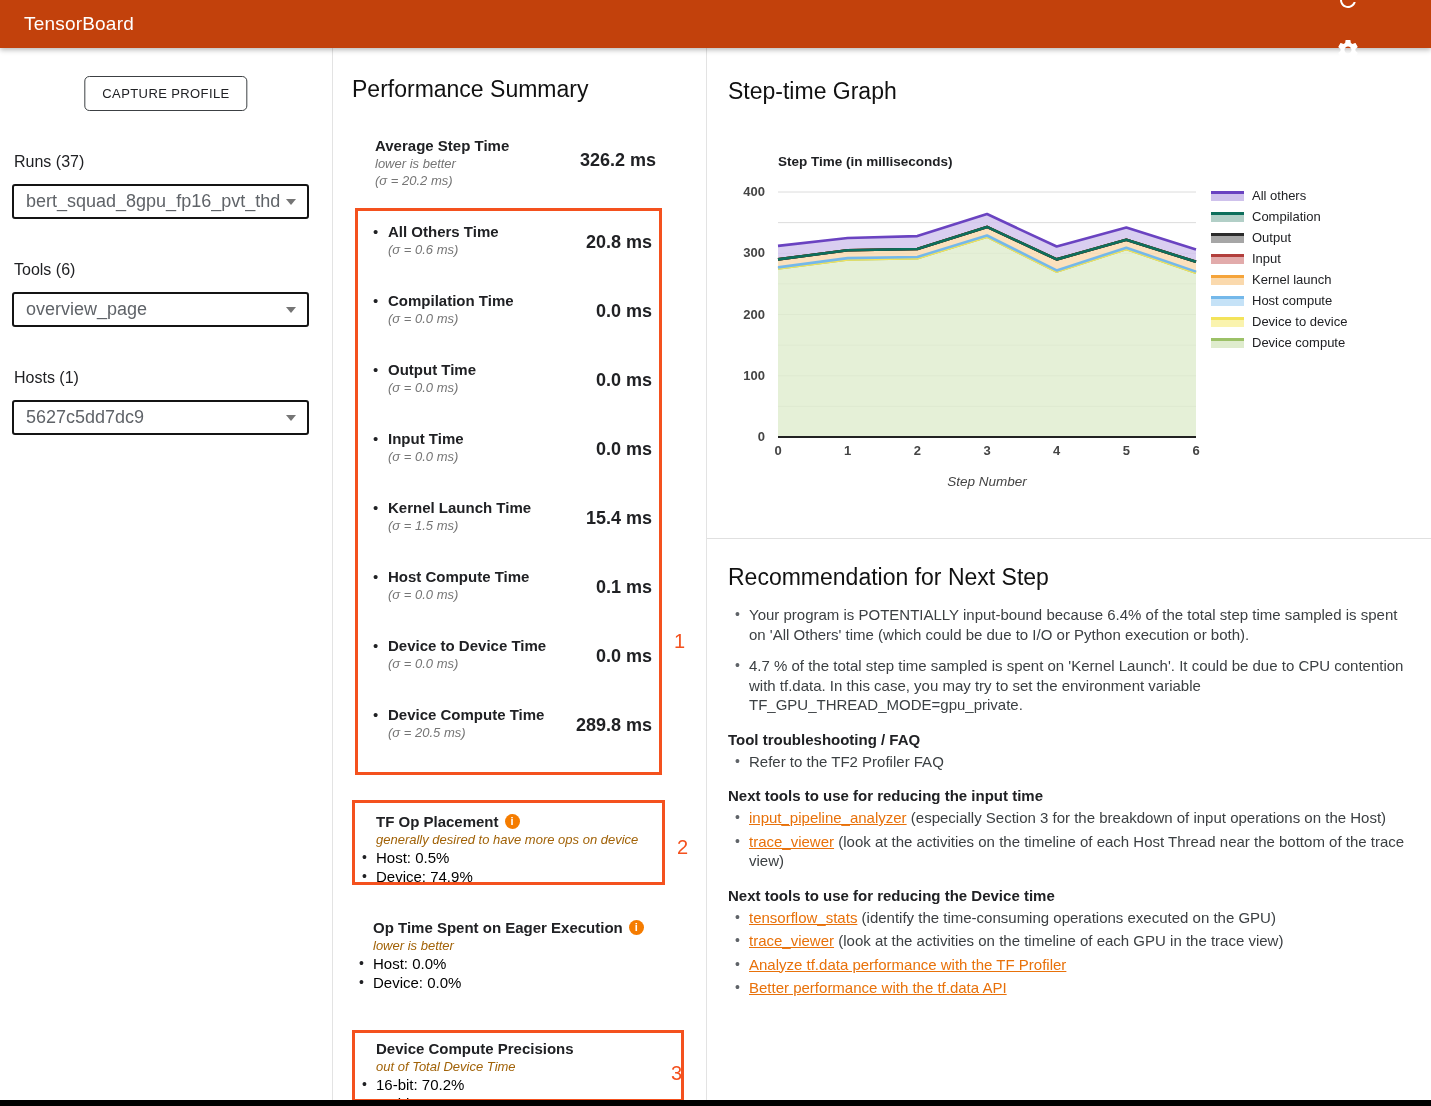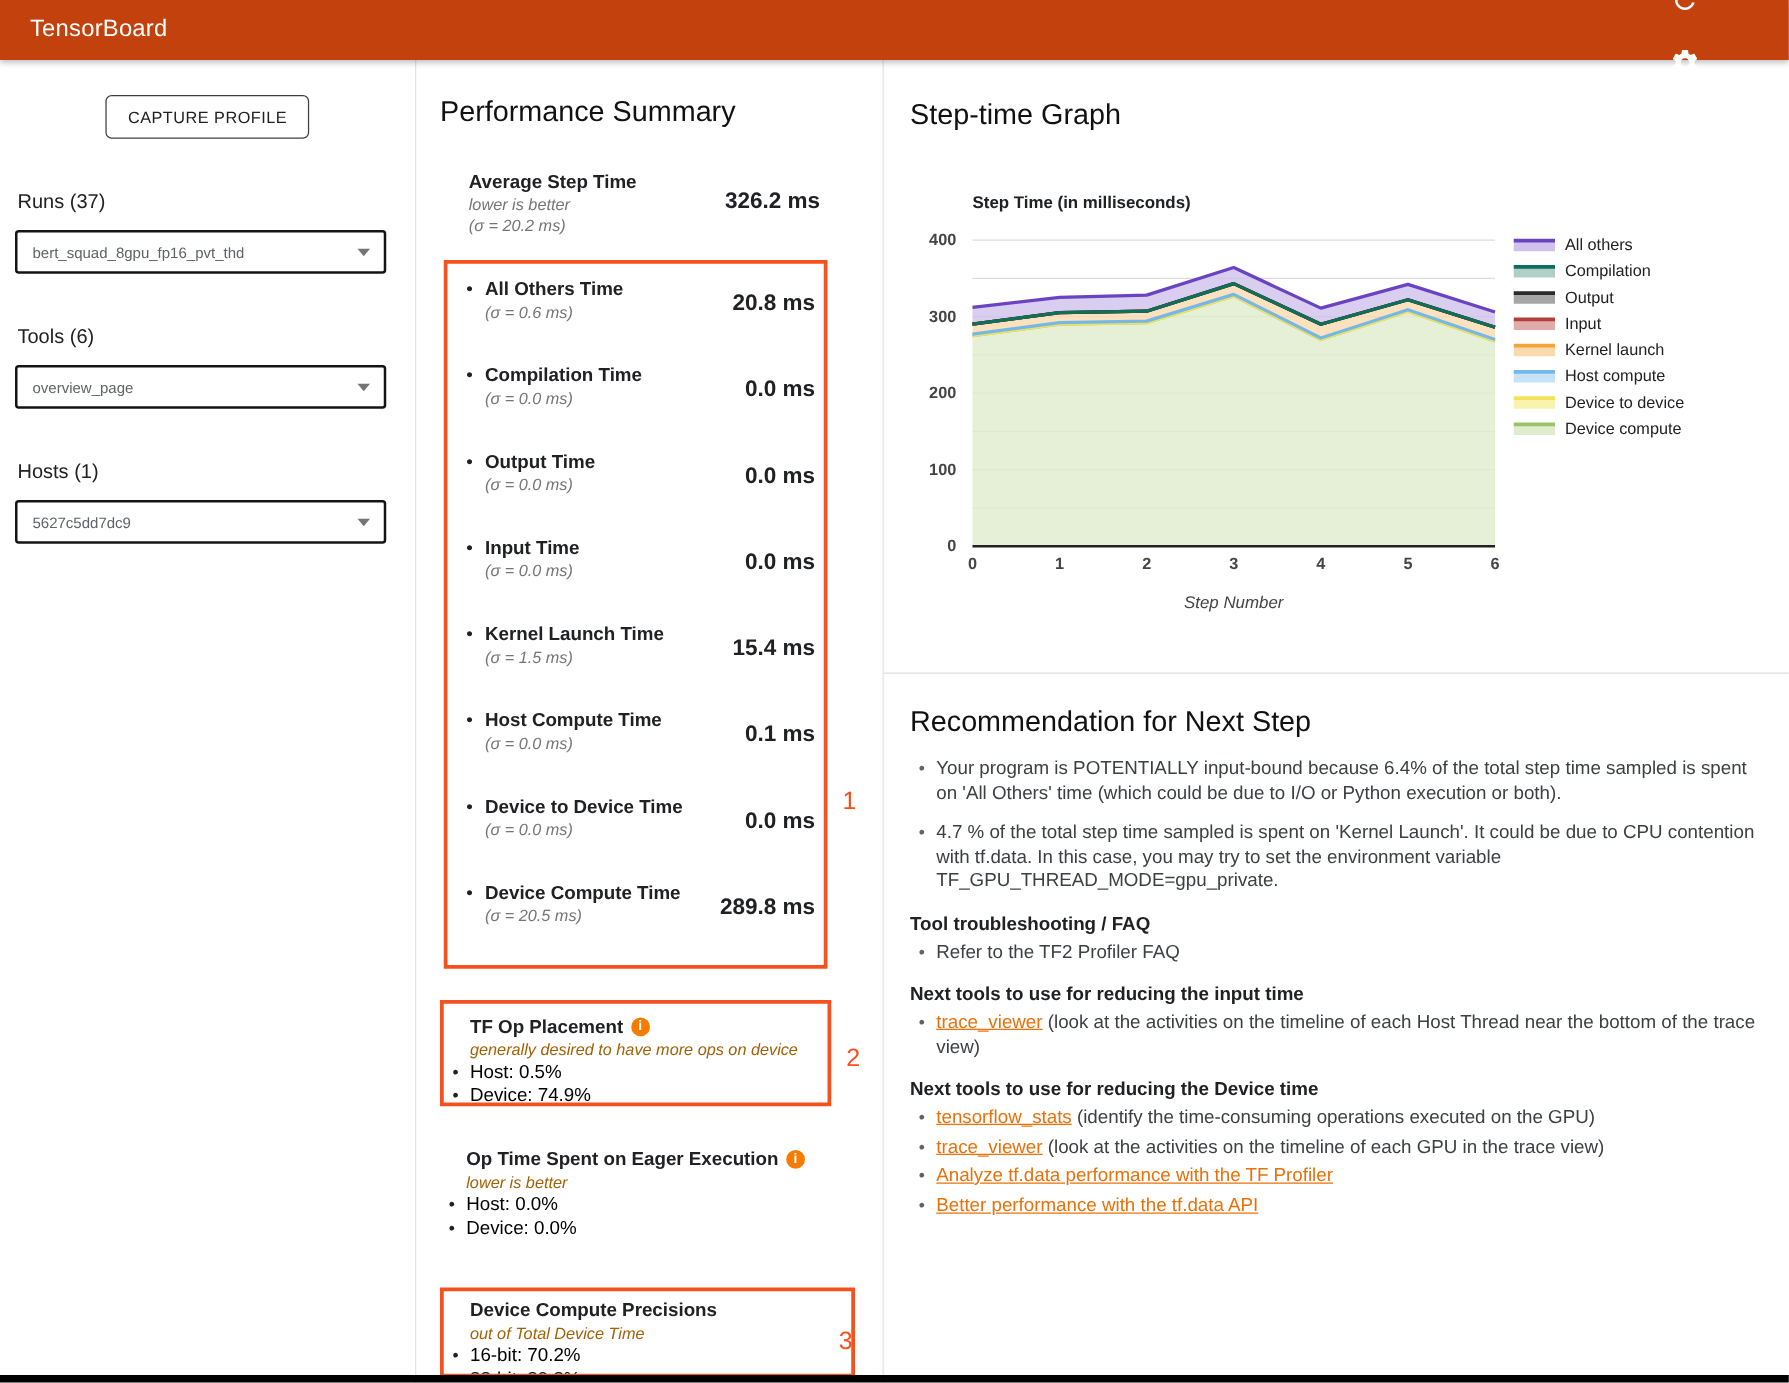--- a/index.html
+++ b/index.html
@@ -34,21 +34,21 @@
     position:absolute; top:28px; left:50%; transform:translateX(-50%);
     background:#fff; border:1px solid #3c4043; border-radius:5px; padding:9px 17px;
     font-size:13px; font-weight:500; letter-spacing:.4px; color:#202124; cursor:pointer; white-space:nowrap;
     font-family:"Liberation Sans", sans-serif;
   }
   .field-label { position:absolute; left:14px; font-size:16px; color:#202124; }
   .select-box {
     position:absolute; left:12px; width:297px; height:35px; border:2px solid #141414; border-radius:3px;
     display:flex; align-items:center; justify-content:space-between; padding:0 11px 0 12px; cursor:pointer; background:#fff;
   }
-  .select-box .value { font-size:12px; color:#5f6368; white-space:nowrap; overflow:hidden; }
+  .select-box .value { font-size:18px; color:#5f6368; white-space:nowrap; overflow:hidden; }
   .select-box .arrow { width:0; height:0; border-left:5px solid transparent; border-right:5px solid transparent; border-top:6px solid #757575; }
   
   .col-title { font-size:23px; font-weight:400; color:#111; }
   .ps-title { position:absolute; top:28px; left:19px; }
   .metric-name { font-size:15px; font-weight:700; color:#202124; line-height:19px; }
   .metric-sub { font-size:13px; font-style:italic; color:#757575; line-height:17px; }
   .metric-value { font-size:18px; font-weight:700; color:#202124; }
   .avg-row { position:absolute; top:88px; left:42px; width:281px; display:flex; justify-content:space-between; }
   .avg-row .metric-value { margin-top:14px; }
   .red-box { border:3px solid #f4511e; position:absolute; background:transparent; }
@@ -374,20 +374,23 @@
       </ul>
 
       <div class="rec-section-head">Tool troubleshooting / FAQ</div>
       <ul class="rec-sub rec-text">
         <li>Refer to the TF2 Profiler FAQ</li>
       </ul>
 
       <div class="rec-section-head">Next tools to use for reducing the input time</div>
       <ul class="rec-sub rec-text">
         <li>
+          <a class="rec-link">input_pipeline_analyzer</a><span> (especially Section 3 for the breakdown of input operations on the Host)</span>
+        </li>
+        <li>
           <a class="rec-link">trace_viewer</a><span> (look at the activities on the timeline of each Host Thread near the bottom of the trace view)</span>
         </li>
       </ul>
 
       <div class="rec-section-head">Next tools to use for reducing the Device time</div>
       <ul class="rec-sub rec-text">
         <li>
           <a class="rec-link">tensorflow_stats</a><span> (identify the time-consuming operations executed on the GPU)</span>
         </li>
         <li>

